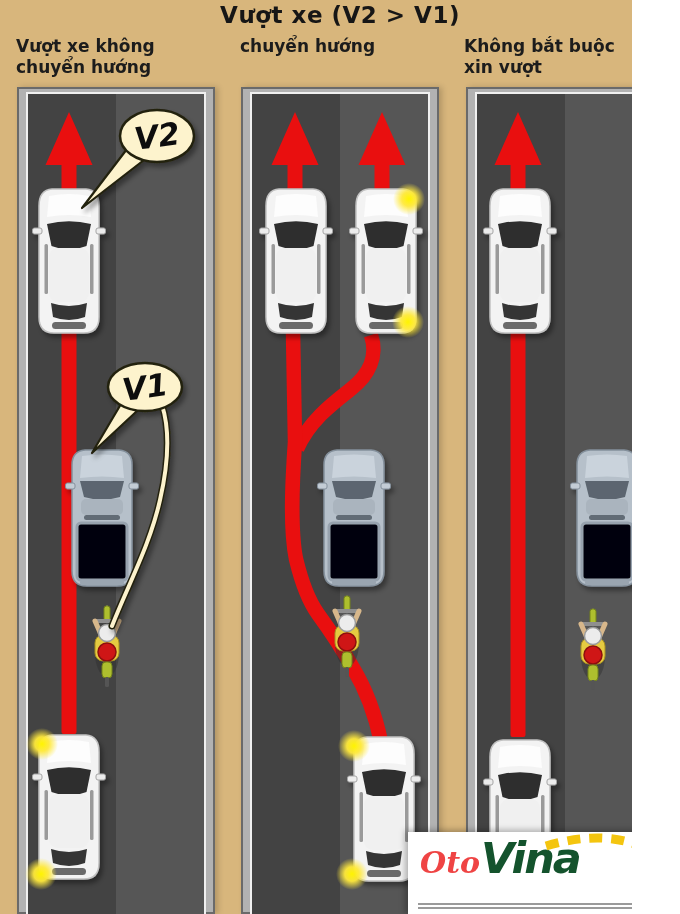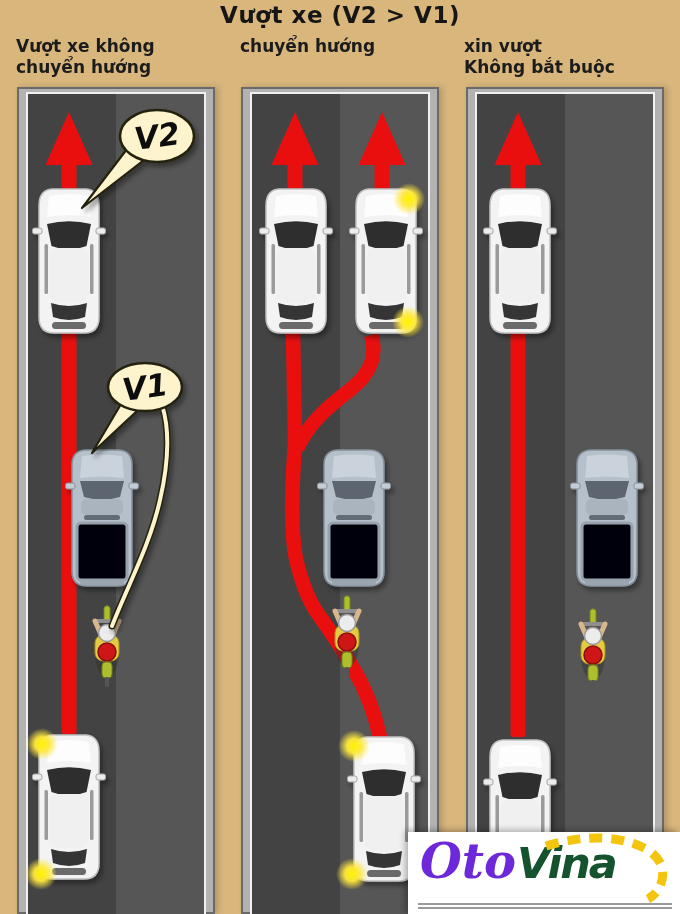--- a/index.html
+++ b/index.html
@@ -1,17 +1,17 @@
 <!DOCTYPE html>
 <html><head>
 <meta charset="utf-8">
 <style>
   html,body{margin:0;padding:0;}
   .page{
-    position:relative; width:680px; height:914px; overflow:hidden;
+    position:relative; width:632px; height:914px; overflow:hidden;
     background:#d8b67c;
     font-family:"DejaVu Sans", sans-serif;
   }
   .title{
     position:absolute; top:2px; left:0; width:680px;
     text-align:center; font-size:23px; font-weight:bold; color:#161616;
     letter-spacing:0.5px;
   }
   .hdr{
     position:absolute; top:36px; width:200px; text-align:left;
@@ -36,21 +36,21 @@
     font-size:31px; fill:#0e0e0e;
   }
   .logo{
     position:absolute; left:408px; top:832px; width:272px; height:82px;
     background:#ffffff; box-shadow:-3px -2px 6px rgba(0,0,0,0.28);
     border-bottom:2px solid #bdbdbd;
   }
   .brand{position:absolute; top:1px; left:12px; white-space:nowrap;}
   .brand .oto{
     font-family:"DejaVu Serif", serif; font-style:italic; font-weight:bold;
-    font-size:48px; color:#6d28d9;
+    font-size:30px; color:#ef4444;
   }
   .brand .vina{
     font-family:"DejaVu Sans", sans-serif; font-style:italic; font-weight:bold;
     font-size:43px; color:#14532d; letter-spacing:-2px; margin-left:1px;
   }
   .swoosh{position:absolute; left:0; top:0; width:272px; height:82px; pointer-events:none;}
   .tagline-row{
     position:absolute; bottom:5px; left:10px; right:8px;
     display:flex; align-items:center; gap:7px;
   }
@@ -127,22 +127,22 @@
   <div class="title">Vượt xe (V2 &gt; V1)</div>
 
   <div class="hdr hdr1">
     <div>Vượt xe không</div>
     <div>chuyển hướng</div>
   </div>
   <div class="hdr hdr2">
     <div>chuyển hướng</div>
   </div>
   <div class="hdr hdr3">
+    <div>Không bắt buộc</div>
     <div>xin vượt</div>
-    <div>Không bắt buộc</div>
   </div>
 
   <div class="road road1">
     <div class="surface"></div>
     <svg class="scene" viewBox="0 0 198 827">
       <rect x="44.5" y="242" width="15" height="405" rx="2" fill="#e90f0f"></rect>
       <use href="#arrow" transform="translate(52,0)"></use>
       <use href="#truck" x="51" y="360" filter="url(#ds)"></use>
       <use href="#moto" x="70" y="518"></use>
       <use href="#car" x="18" y="99" filter="url(#ds)"></use>

